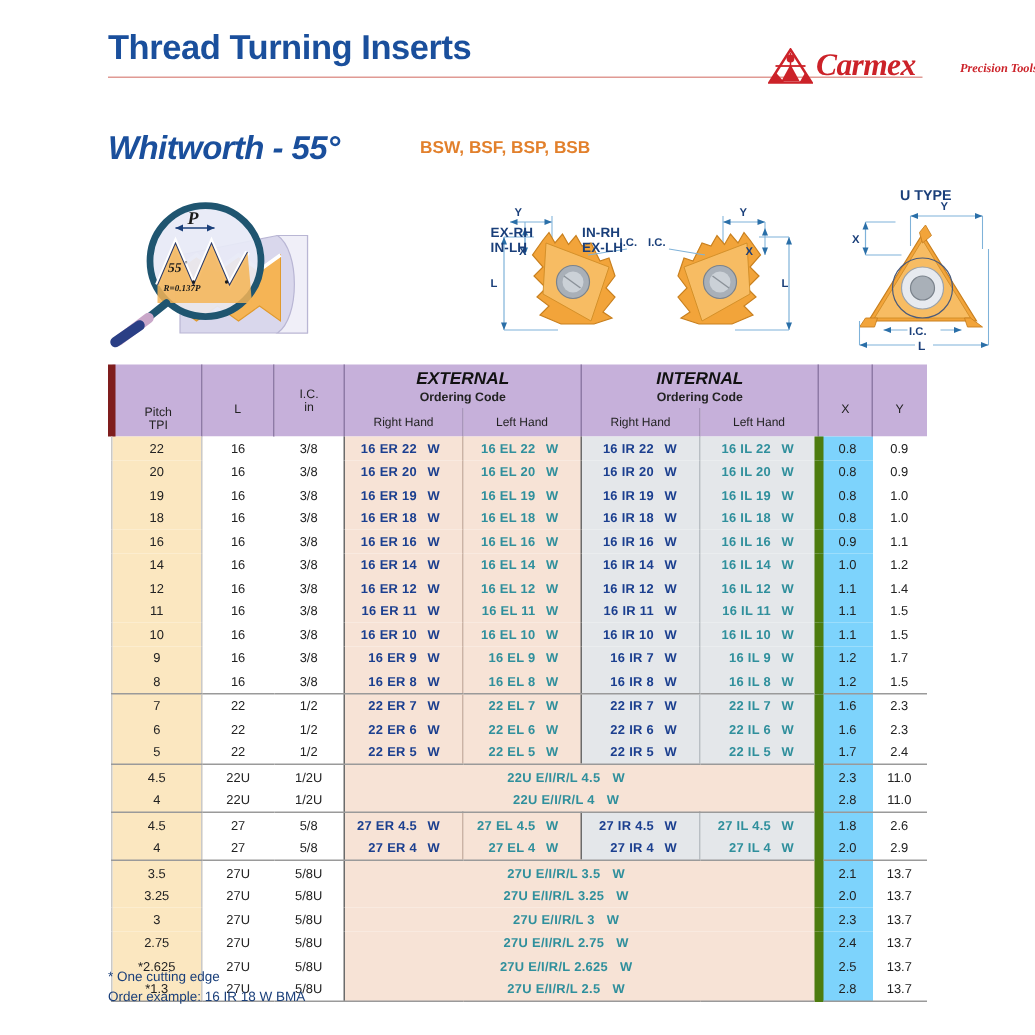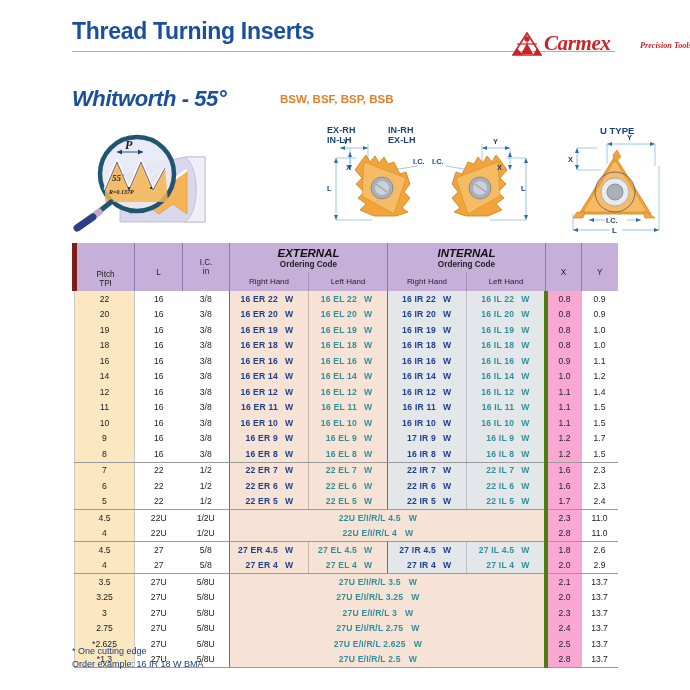--- a/index.html
+++ b/index.html
@@ -44,21 +44,21 @@
     letter-spacing:-0.4px;white-space:nowrap;
   }
   .sub-codes{
     position:absolute;left:208px;top:7px;
     font-size:11.5px;font-weight:bold;color:#e2802c;
     white-space:nowrap;
   }
 
   
   .illus{position:absolute;left:60px;top:122px;width:630px;height:118px;}
-  .lbl{position:absolute;font-size:9px;font-weight:bold;color:#1a3f7a;white-space:nowrap;letter-spacing:0.1px;}
+  .lbl{position:absolute;font-size:9px;font-weight:bold;color:#1a3f7a;white-space:nowrap;letter-spacing:0.1px;margin-top:25px;}
   .dim{position:absolute;font-size:7.5px;font-weight:bold;color:#1a3f7a;white-space:nowrap;}
   .utype{position:absolute;font-size:9.5px;font-weight:bold;color:#1a3f7a;white-space:nowrap;}
 
   
   .tbl{position:absolute;left:72px;top:243px;width:543px;}
   table.main{border-collapse:collapse;width:543px;table-layout:fixed;}
   table.main td, table.main th{padding:0;margin:0;}
 
   .thead-cell{
     background:#c6b0da;color:#222;
@@ -86,21 +86,21 @@
     height:15.5px;font-size:8.6px;text-align:center;vertical-align:middle;
     white-space:nowrap;
   }
   td.c-pitch{background:#fbe7c0;color:#222;border-left:1px solid #c9c9c9;border-right:1px solid #c9c9c9;}
   td.c-l{background:#ffffff;color:#222;}
   td.c-ic{background:#ffffff;color:#222;border-right:1px solid #6b6b6b;}
   td.c-er{background:#f7e3d6;color:#1b3f8f;font-weight:bold;letter-spacing:0.2px;}
   td.c-el{background:#f7e3d6;color:#2f8f9c;font-weight:bold;letter-spacing:0.2px;border-left:1px solid #cbb3a5;}
   td.c-ir{background:#e4e7ea;color:#1b3f8f;font-weight:bold;letter-spacing:0.2px;border-left:1px solid #6b6b6b;}
   td.c-il{background:#e4e7ea;color:#2f8f9c;font-weight:bold;letter-spacing:0.2px;border-left:1px solid #b9bfc4;}
-  td.c-x{background:#f9a8d4;color:#222;border-left:4px solid #4d7c0f;}
+  td.c-x{background:#7dd3fc;color:#222;border-left:6px solid #4d7c0f;}
   td.c-y{background:#ffffff;color:#222;}
   td.c-merge{background:#f7e3d6;color:#2f8f9c;font-weight:bold;letter-spacing:0.2px;text-align:center;}
 
   tr.grp-end td{border-bottom:1px solid #9a9a9a;}
   .code-a{display:inline-block;text-align:right;width:47px;}
   .code-w{display:inline-block;text-align:left;width:22px;padding-left:7px;}
   .mg-a{display:inline-block;text-align:right;}
   .mg-w{display:inline-block;text-align:left;width:26px;padding-left:8px;}
 
   
@@ -427,21 +427,21 @@
             <td class="c-il"><span class="code-a">16 IL 10</span><span class="code-w">W</span></td>
             <td class="c-x">1.1</td>
             <td class="c-y">1.5</td>
           </tr>
           <tr class="drow">
             <td class="c-pitch">9</td>
             <td class="c-l">16</td>
             <td class="c-ic">3/8</td>
             <td class="c-er"><span class="code-a">16 ER 9</span><span class="code-w">W</span></td>
             <td class="c-el"><span class="code-a">16 EL 9</span><span class="code-w">W</span></td>
-            <td class="c-ir"><span class="code-a">17 IR 9</span><span class="code-w">W</span></td>
+            <td class="c-ir"><span class="code-a">16 IR 7</span><span class="code-w">W</span></td>
             <td class="c-il"><span class="code-a">16 IL 9</span><span class="code-w">W</span></td>
             <td class="c-x">1.2</td>
             <td class="c-y">1.7</td>
           </tr>
           <tr class="drow grp-end">
             <td class="c-pitch">8</td>
             <td class="c-l">16</td>
             <td class="c-ic">3/8</td>
             <td class="c-er"><span class="code-a">16 ER 8</span><span class="code-w">W</span></td>
             <td class="c-el"><span class="code-a">16 EL 8</span><span class="code-w">W</span></td>

